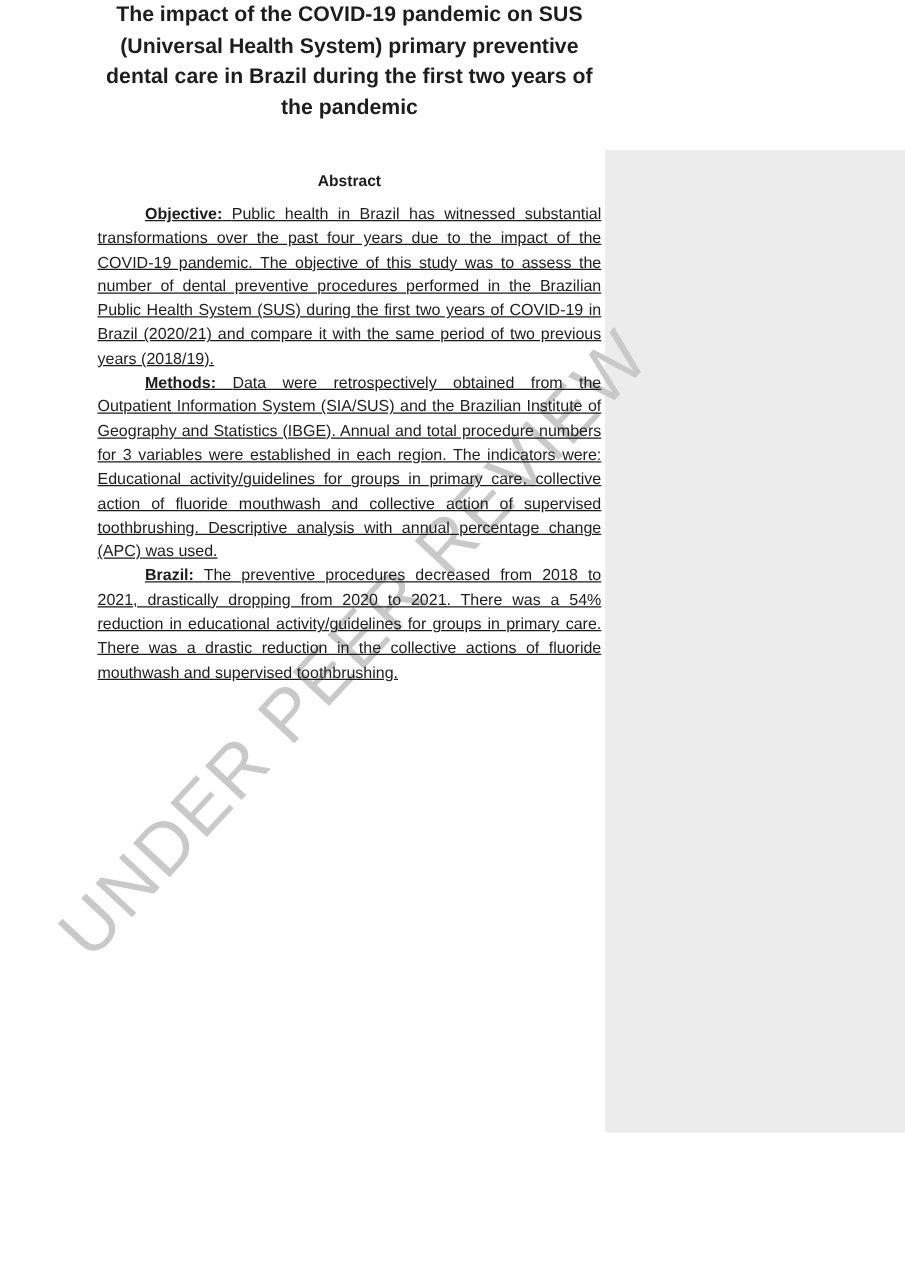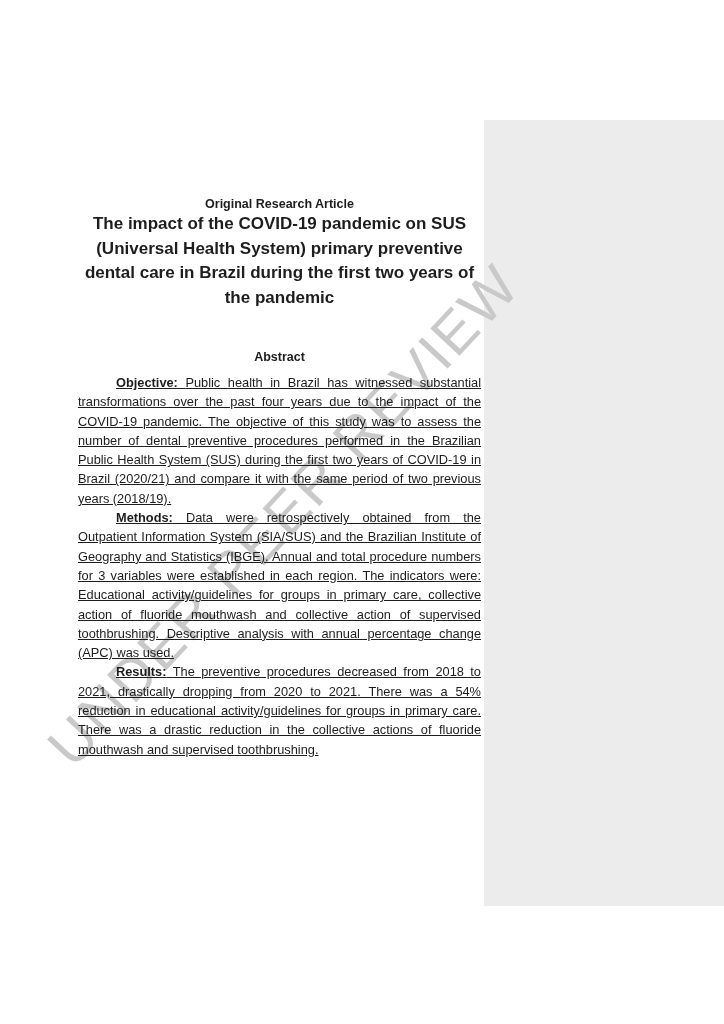--- a/index.html
+++ b/index.html
@@ -83,32 +83,31 @@
 <body>
 
 <div class="page">
 
   <div class="gray-panel"></div>
 
   <div class="watermark">UNDER PEER REVIEW</div>
 
   <div class="content">
 
-    <p class="article-type">Original Research Article</p>
 
     <h1 class="title">The impact of the COVID-19 pandemic on SUS (Universal Health System) primary preventive dental care in Brazil during the first two years of the pandemic</h1>
 
     <h2 class="abstract-heading">Abstract</h2>
 
     <div class="abstract-body">
 
       <p class="para"><span class="label">Objective:</span> <span>Public health in Brazil has witnessed substantial transformations over the past four years due to the impact of the COVID-19 pandemic. The objective of this study was to assess the number of dental preventive procedures performed in the Brazilian Public Health System (SUS) during the first two years of COVID-19 in Brazil (2020/21) and compare it with the same period of two previous years (2018/19).</span></p>
 
       <p class="para"><span class="label">Methods:</span> <span>Data were retrospectively obtained from the Outpatient Information System (SIA/SUS) and the Brazilian Institute of Geography and Statistics (IBGE). Annual and total procedure numbers for 3 variables were established in each region. The indicators were:  Educational activity/guidelines for groups in primary care, collective action of fluoride mouthwash and collective action of supervised toothbrushing. Descriptive analysis with annual percentage change (APC) was used.</span></p>
 
-      <p class="para"><span class="label">Results:</span> <span>The preventive procedures decreased from 2018 to 2021, drastically dropping from 2020 to 2021. There was a 54% reduction in educational activity/guidelines for groups in primary care. There was a drastic reduction in the collective actions of fluoride mouthwash and supervised toothbrushing.</span></p>
+      <p class="para"><span class="label">Brazil:</span> <span>The preventive procedures decreased from 2018 to 2021, drastically dropping from 2020 to 2021. There was a 54% reduction in educational activity/guidelines for groups in primary care. There was a drastic reduction in the collective actions of fluoride mouthwash and supervised toothbrushing.</span></p>
 
 
     </div>
 
   </div>
 
 </div>
 
 </body></html>

